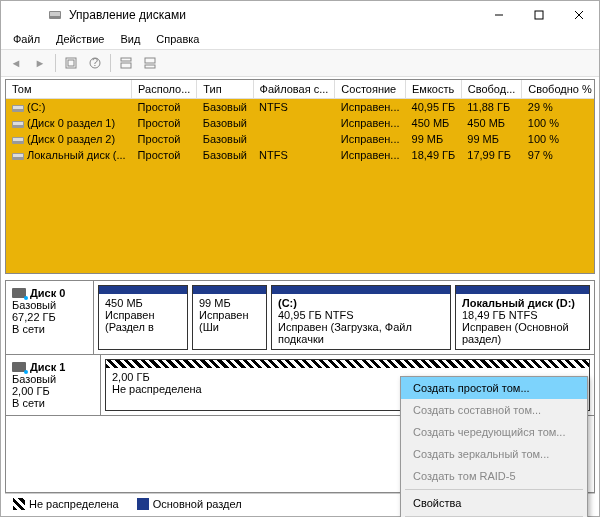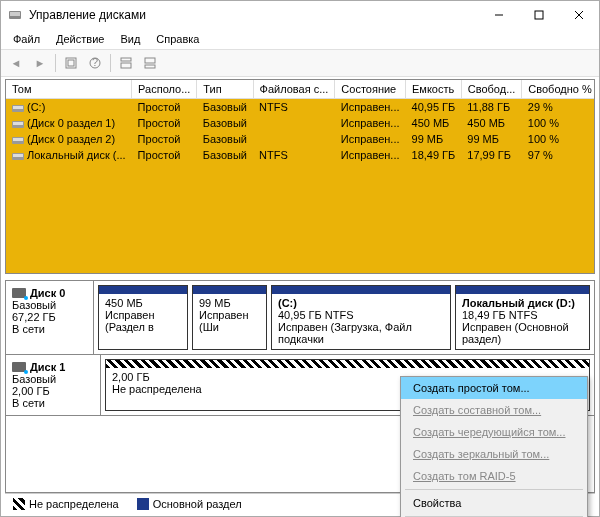--- a/index.html
+++ b/index.html
@@ -1,18 +1,18 @@
 <!DOCTYPE html>
 <html><head>
 <meta charset="utf-8">
 <style>
 * { box-sizing: border-box; margin: 0; padding: 0; font-family: 'Segoe UI', Tahoma, sans-serif; font-size: 11px; }
 body { background: #fff; width: 600px; height: 517px; overflow: hidden; position: relative; }
 .window { border: 1px solid #aaa; width: 600px; height: 517px; display: flex; flex-direction: column; background: #fff; }
-.titlebar { height: 28px; display: flex; align-items: center; padding: 0 0 0 6px; background: #fff; }
+.titlebar { height: 28px; display: flex; align-items: center; padding: 0 0 0 6px; background: #fff; margin-left: 40px; }
 .titlebar-icon { width: 16px; height: 16px; margin-right: 6px; display: inline-flex; align-items: center; justify-content: center; }
 .titlebar-title { flex: 1; font-size: 12px; }
 .win-controls { display: flex; }
 .win-btn { width: 40px; height: 28px; display: flex; align-items: center; justify-content: center; background: #fff; }
 .menubar { height: 20px; display: flex; align-items: center; padding: 0 4px; gap: 0; }
 .menubar span { padding: 2px 8px; }
 .toolbar { height: 28px; border-top: 1px solid #e0e0e0; border-bottom: 1px solid #e0e0e0; display: flex; align-items: center; padding: 0 4px; gap: 2px; background: #f8f8f8; }
 .tool-btn { width: 22px; height: 22px; display: flex; align-items: center; justify-content: center; border: 1px solid transparent; color: #999; }
 .tool-sep { width: 1px; height: 18px; background: #ccc; margin: 0 2px; }
 .content { flex: 1; display: flex; flex-direction: column; padding: 2px 4px; overflow: hidden; }
@@ -30,21 +30,21 @@
 .part { border: 1px solid #333; padding: 4px 6px; font-size: 10px; display: flex; flex-direction: column; overflow: hidden; position: relative; }
 .part-bar { height: 8px; margin: -4px -6px 3px -6px; }
 .bar-primary { background: #1e3a8a; }
 .bar-unallocated { background: repeating-linear-gradient(45deg, #000 0, #000 3px, #fff 3px, #fff 6px); }
 .legend { padding: 4px 8px; border-top: 1px solid #ccc; display: flex; gap: 18px; font-size: 11px; }
 .legend-item { display: flex; align-items: center; gap: 4px; }
 .legend-sw { width: 12px; height: 12px; }
 .ctx-menu { position: absolute; left: 400px; top: 376px; width: 188px; background: #f0f0f0; border: 1px solid #999; box-shadow: 2px 2px 5px rgba(0,0,0,0.3); z-index: 100; }
 .ctx-item { padding: 5px 12px; font-size: 11px; }
 .ctx-item.hot { background: #7dd3fc; }
-.ctx-item.disabled { color: #888; text-decoration: underline; }
+.ctx-item.disabled { color: #888; }
 .ctx-sep { height: 1px; background: #ccc; margin: 2px 4px; }
 .disk-ico { width:14px; height:10px; background:#666; border-radius:1px; display:inline-block; position:relative; }
 .disk-ico::after { content:''; position:absolute; width:4px; height:4px; background:#0af; border-radius:50%; right:-2px; bottom:-2px; }
 </style>
 </head>
 <body>
 
 <div class="window">
   <div class="titlebar">
     <span class="titlebar-icon">

